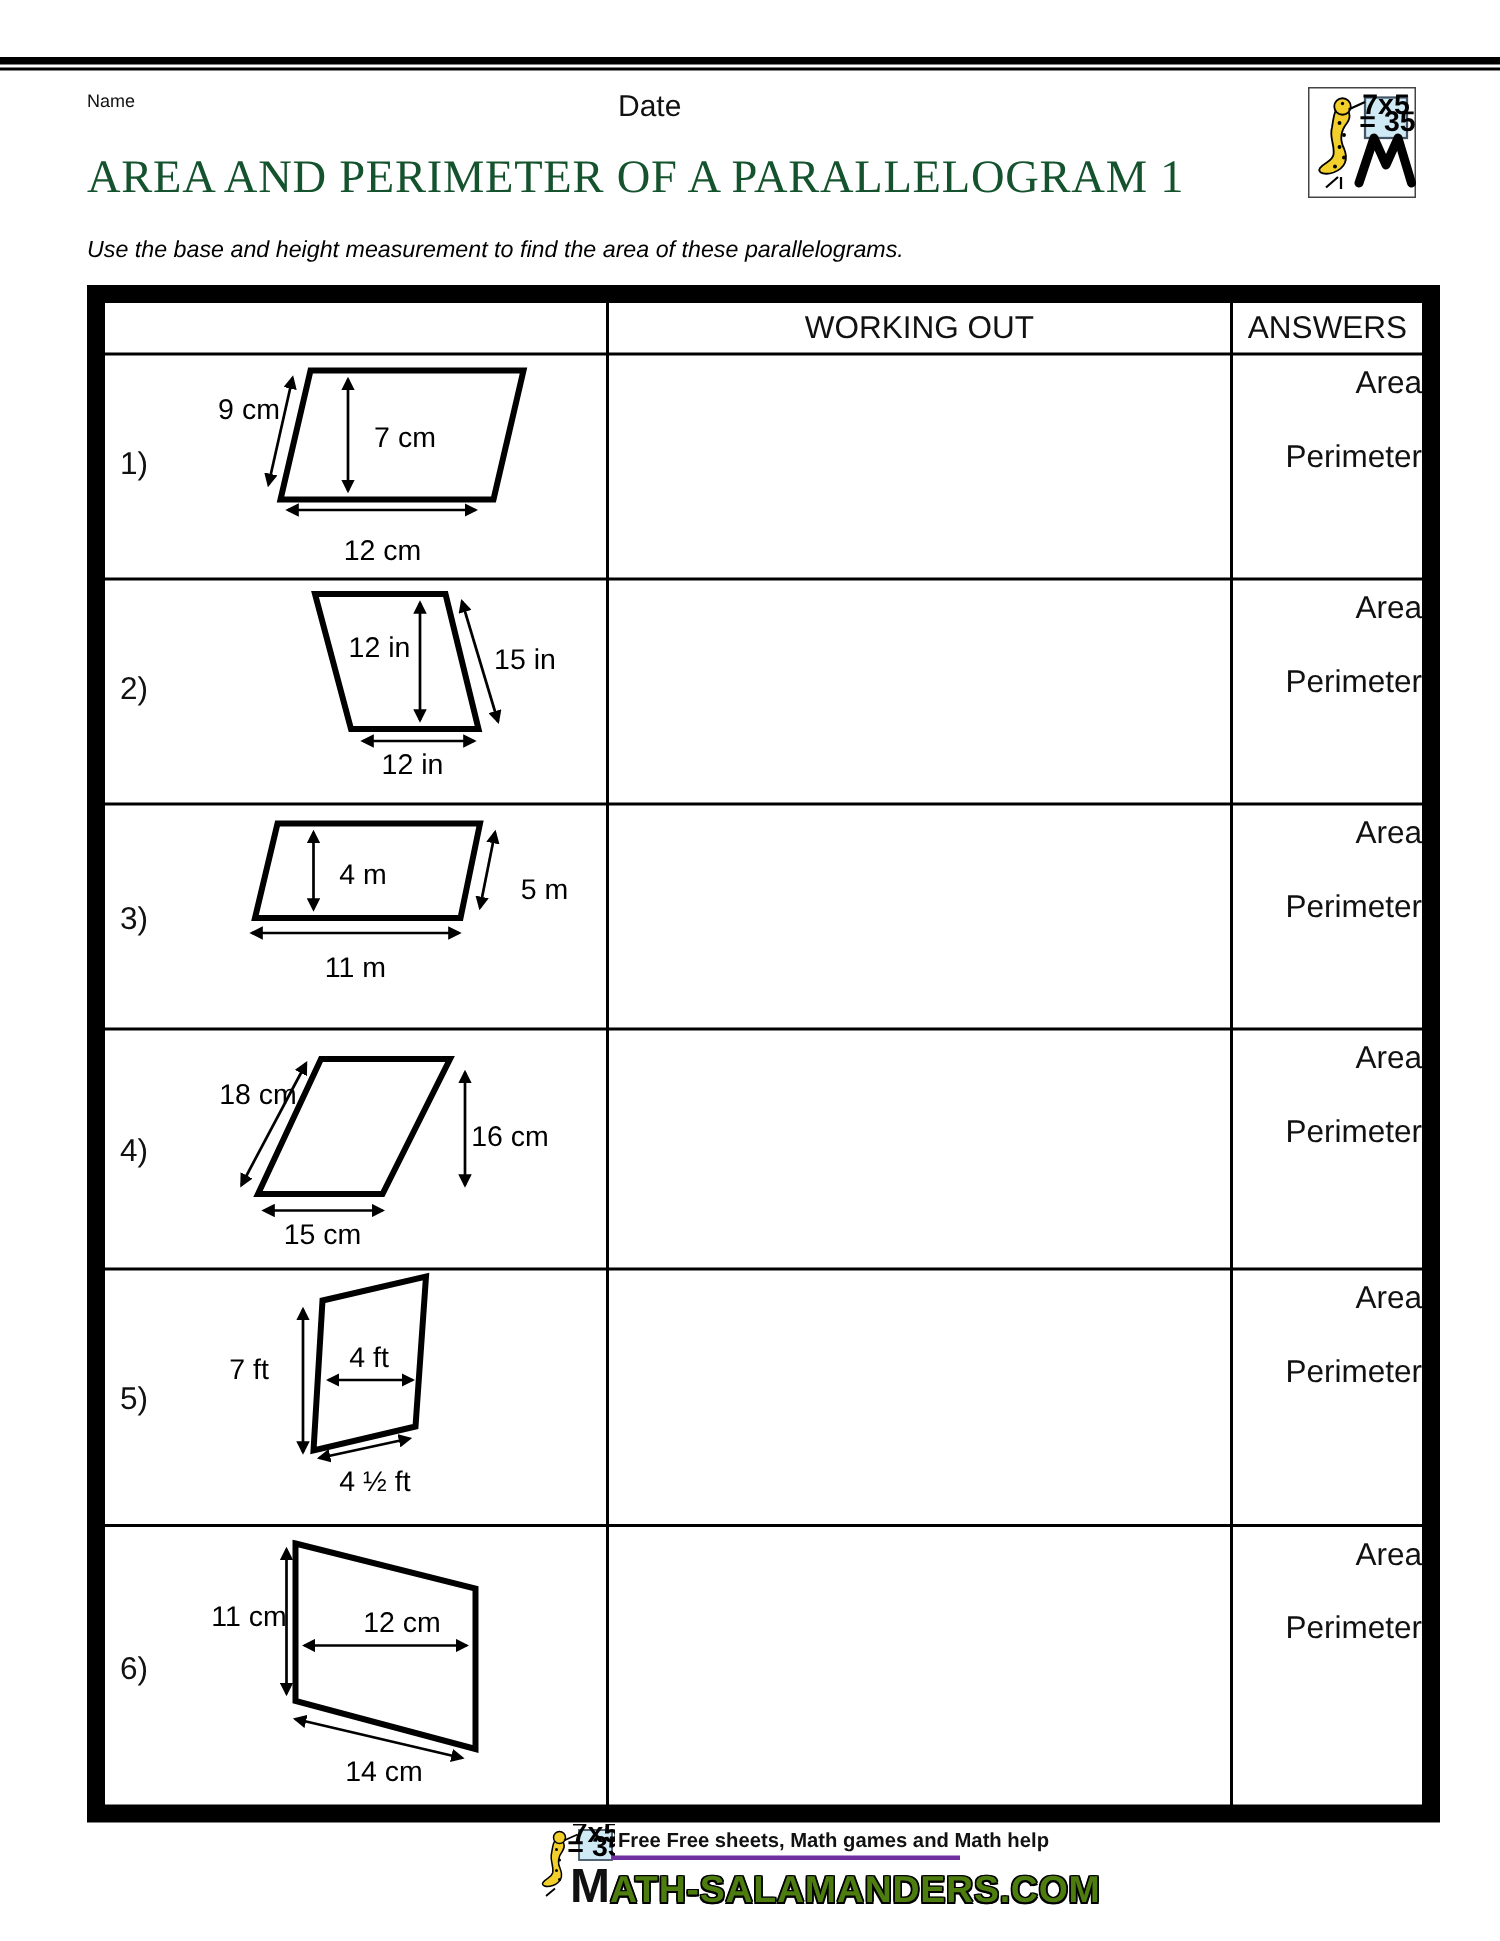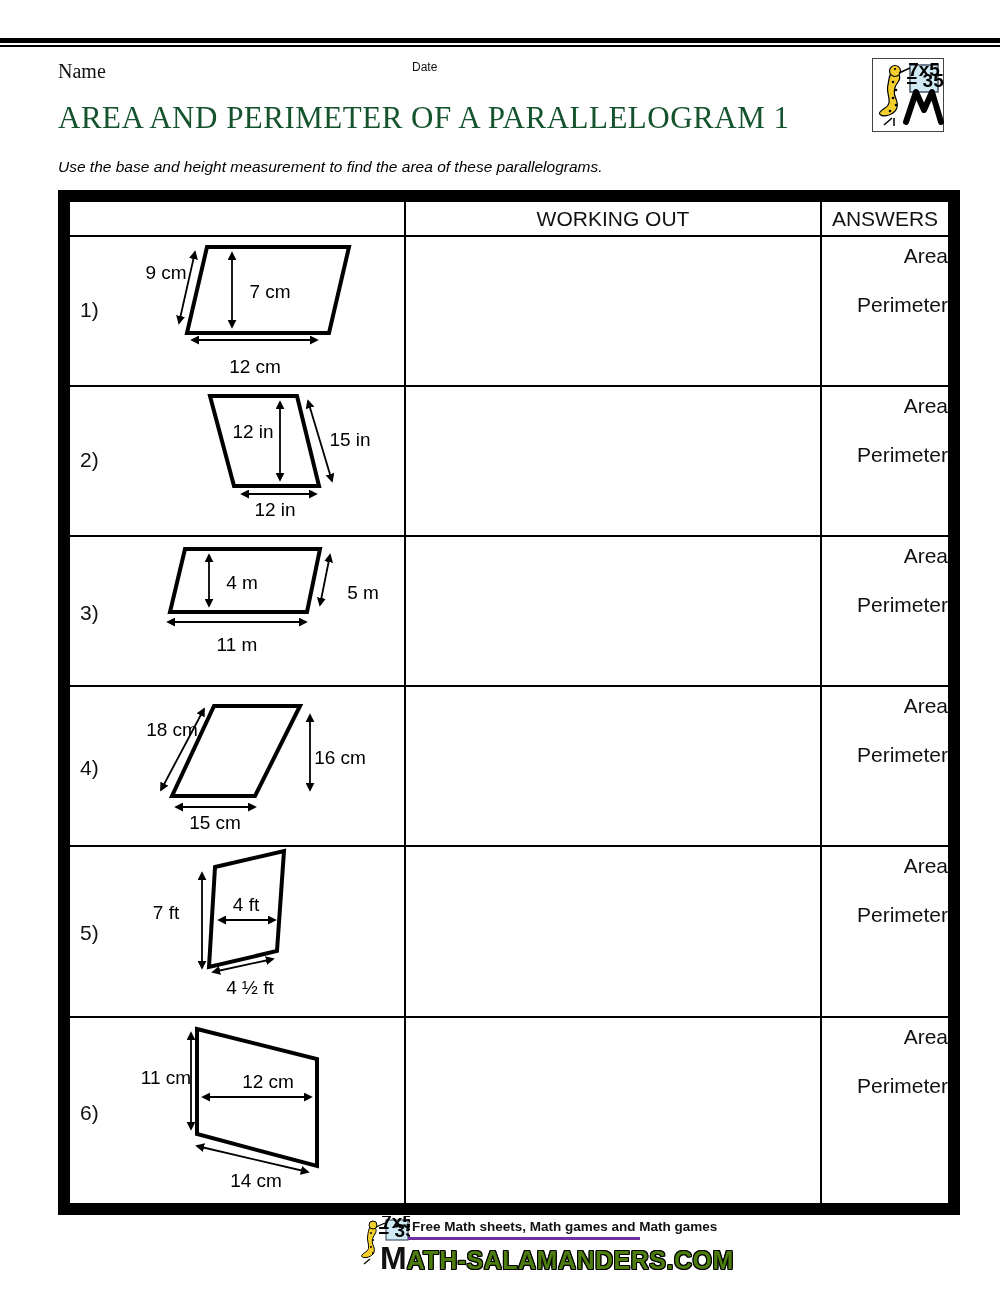--- a/index.html
+++ b/index.html
@@ -5,22 +5,22 @@
   * { margin:0; padding:0; box-sizing:border-box; }
   html,body { background:#ffffff; }
   body {
     width:1000px; height:1294px; position:relative;
     font-family:"Liberation Sans", sans-serif; color:#111;
     overflow:hidden;
   }
   .topbar-thick { position:absolute; left:0; top:38px; width:1000px; height:5px; background:#000; }
   .topbar-thin  { position:absolute; left:0; top:45px; width:1000px; height:2px; background:#000; }
 
-  .name-label { position:absolute; left:58px; top:60px; font-size:20px;font-family:Liberation Serif, serif; }
-  .date-label { position:absolute; left:412px; top:60px; font-size:12px; }
+  .name-label { position:absolute; left:58px; top:60px; font-size:12px; }
+  .date-label { position:absolute; left:412px; top:60px; font-size:20px; }
 
   .corner-logo { position:absolute; left:872px; top:58px; }
 
   .page-title {
     position:absolute; left:58px; top:100px; width:780px;
     font-family:"Liberation Serif", serif; font-weight:normal;
     font-size:31px; letter-spacing:0.5px; color:#14532d; white-space:nowrap;
   }
   .instruction {
     position:absolute; left:58px; top:158px; font-size:15.5px;
@@ -249,19 +249,19 @@
         <circle cx="17" cy="9" r="4" fill="#f2cf2a" stroke="#000" stroke-width="1"></circle>
         <line x1="20" y1="11" x2="29" y2="7" stroke="#000" stroke-width="1.2"></line>
         <line x1="14" y1="43" x2="8" y2="48" stroke="#000" stroke-width="1.2"></line>
         <circle cx="15" cy="17" r="1" fill="#000"></circle>
           <circle cx="17" cy="24" r="1" fill="#000"></circle>
         <circle cx="15" cy="31" r="1" fill="#000"></circle>
           <circle cx="17" cy="37" r="1" fill="#000"></circle>
       </g>
     </svg>
   </div>
-  <div class="footer-tagline">Free Math sheets, Math games and Math games</div>
+  <div class="footer-tagline">Free Free sheets, Math games and Math help</div>
   <div class="footer-rule"></div>
   <div class="footer-wordmark">
     <span class="wordmark-m">M</span>
       <span class="wordmark-rest">ATH-SALAMANDERS.COM</span>
   </div>
 </div>
 
 </body></html>

